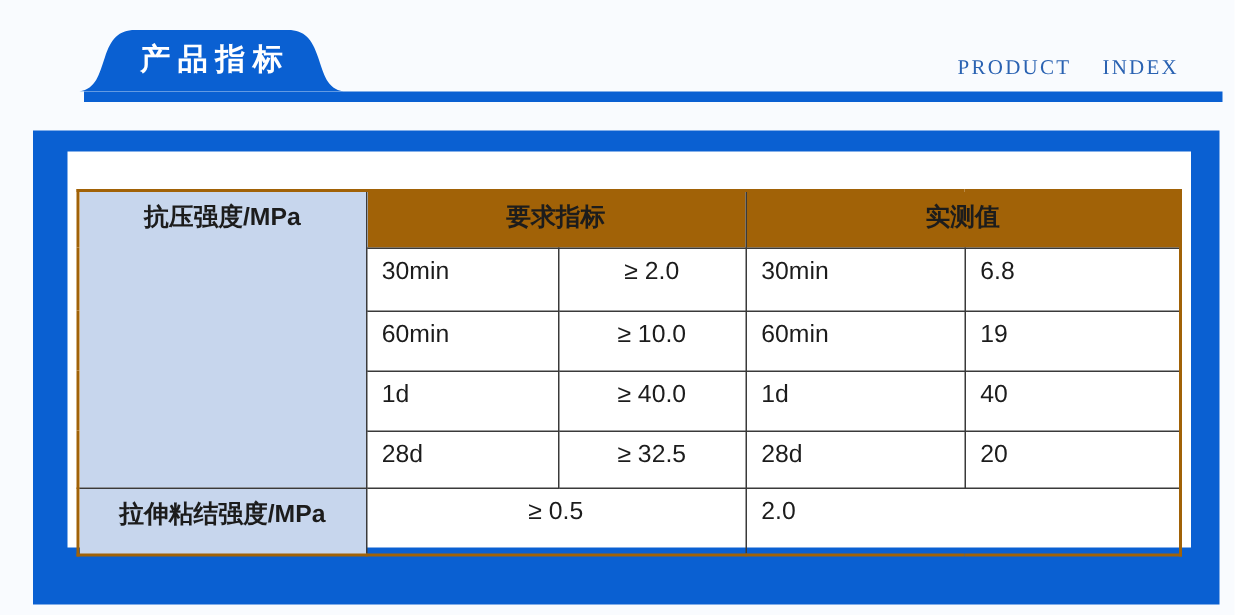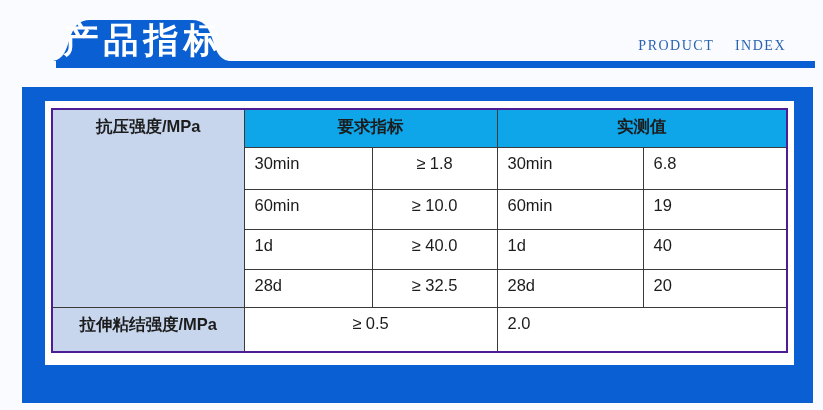--- a/index.html
+++ b/index.html
@@ -15,21 +15,21 @@
   }
   
   .badge-wrap{
     position:absolute;left:52px;top:13px;
     width:178px;height:48px;
   }
   .badge-wrap svg{position:absolute;left:0;top:0;}
   .badge-title{
     position:absolute;left:0;top:10px;width:178px;
     text-align:center;
-    color:#ffffff;font-size:35px;font-weight:700;
+    color:#ffffff;font-size:20px;font-weight:700;
     letter-spacing:5px;line-height:34px;
     text-indent:5px;
   }
   .banner-underline{
     position:absolute;left:56px;top:61px;
     width:759px;height:7px;
     background:#0a60d2;
   }
   .banner-subtitle{
     position:absolute;right:37px;top:38px;
@@ -44,35 +44,35 @@
     width:791px;height:316px;
     background:#0a60d2;
   }
   .frame-inner{
     position:absolute;left:23px;top:14px;
     width:749px;height:264px;
     background:#ffffff;
   }
   
   table.spec{
-    margin:7px 0 0 6px;
+    margin:25px 0 0 6px;
     border-collapse:collapse;
     table-layout:fixed;
     width:735px;
-    border:2px solid #4c1d95;
+    border:2px solid #a16207;
   }
   table.spec td{
     border:1.5px solid #3a3a3a;
     font-size:16.5px;color:#1c1c1c;
     padding:6px 10px;
     vertical-align:top;
     overflow:hidden;
   }
   td.hdr{
-    background:#0ea5e9;
+    background:#a16207;
     font-weight:700;font-size:20px;color:#111111;
     text-align:center;vertical-align:middle;
     padding:2px 4px;
   }
   td.grp{
     background:#c7d6ed;
     font-weight:700;font-size:19px;color:#111111;
     text-align:center;
     padding-top:56px;
   }
@@ -116,21 +116,21 @@
             <col style="width:144px">
         </colgroup>
         <tbody>
             <tr class="h-hdr">
           <td class="grp" rowspan="5">抗压强度/MPa</td>
           <td class="hdr" colspan="2">要求指标</td>
           <td class="hdr" colspan="2">实测值</td>
         </tr>
         <tr class="h-r1">
           <td>30min</td>
-          <td class="ctr">≥ 1.8</td>
+          <td class="ctr">≥ 2.0</td>
           <td>30min</td>
           <td>6.8</td>
         </tr>
         <tr class="h-r2">
           <td>60min</td>
           <td class="ctr">≥ 10.0</td>
           <td>60min</td>
           <td>19</td>
         </tr>
         <tr class="h-r3">

